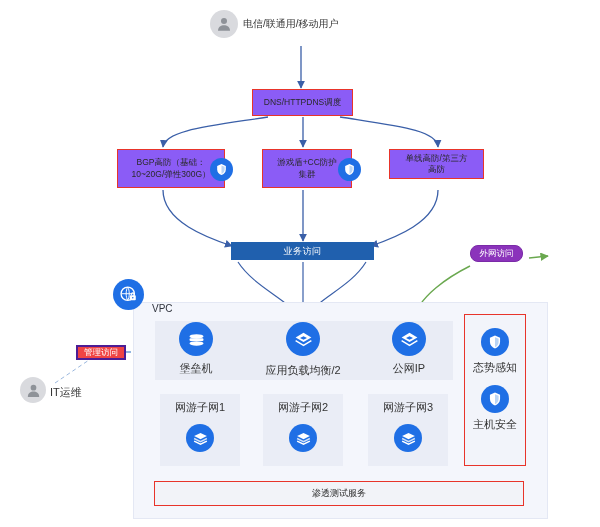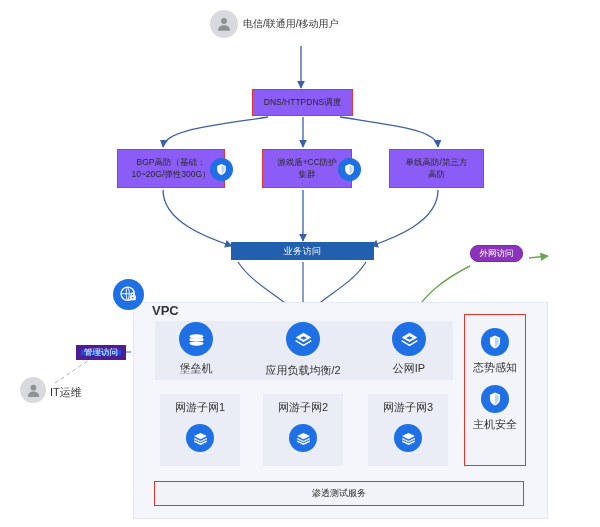--- a/index.html
+++ b/index.html
@@ -65,21 +65,21 @@
     letter-spacing:.5px;
   }
 
   
   .vpcpanel{
     position:absolute;
     background:#f4f6fc;
     border:1px solid #e4e8f4;
   }
   .vpclabel{
-    position:absolute;font-size:13px;font-weight:bold;color:#30343d;
+    position:absolute;font-size:10px;font-weight:normal;color:#30343d;
   }
   .svcstrip{
     position:absolute;background:#e9ecf5;
   }
   .subnetbox{
     position:absolute;background:#eaedf6;
   }
 
   
   .secpanel{
@@ -97,21 +97,21 @@
     font-size:9px;color:#2a2a2a;
   }
 
   
   .tag{
     position:absolute;box-sizing:border-box;
     display:flex;align-items:center;justify-content:center;
     color:#ffffff;font-size:8.5px;
     padding:1px 3px;white-space:nowrap;
   }
-  .tag-green{background:#1d4ed8;border:5px solid #4c1d95;}
+  .tag-green{background:#ef4444;border:2px solid #4c1d95;}
   .tag-purple{background:#8b33bb;border:1px solid #7a2aa7;}
 </style>
 </head>
 <body>
 
 <div id="diagram">
 
   <svg class="layer" viewBox="0 0 600 527">
     <defs>
       <marker id="arrBlue" markerWidth="7" markerHeight="7" refX="5.4" refY="3" orient="auto">
@@ -193,21 +193,21 @@
     <span>游戏盾+CC防护</span>
     <span>集群</span>
   </div>
   <div class="shield" style="left:338px;top:158px;width:23px;height:23px;">
     <svg width="13" height="13" viewBox="0 0 24 24">
       <path d="M12,2 L20,5.5 L20,12 C20,17 16.5,20.8 12,22.2 C7.5,20.8 4,17 4,12 L4,5.5 Z" fill="#ffffff"></path>
       <path d="M12,4.4 L17.8,6.9 L17.8,12 C17.8,16 15,19 12,20.1 Z" fill="#b9d4f5"></path>
     </svg>
   </div>
 
-  <div class="redbox" style="left:389px;top:149px;width:95px;height:39px;flex-direction:column;">
+  <div class="redbox" style="left:389px;top:149px;width:95px;height:30px;flex-direction:column;">
     <span>单线高防/第三方</span>
     <span>高防</span>
   </div>
 
   <div class="bizbar" style="left:231px;top:242px;width:143px;height:18px;">业务访问</div>
 
   <div class="vpcpanel" style="left:133px;top:302px;width:413px;height:215px;"></div>
 
   <div class="cicon" style="left:113px;top:279px;width:31px;height:31px;">
     <svg width="19" height="19" viewBox="0 0 24 24">

